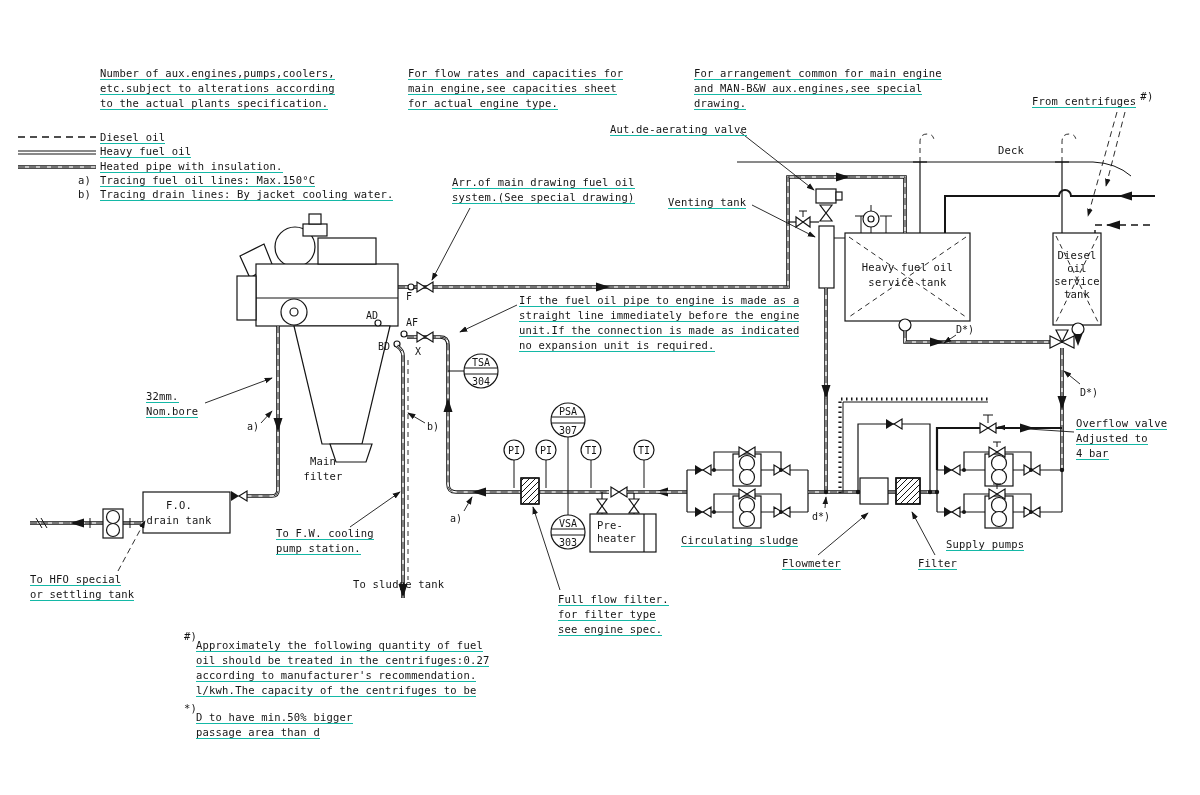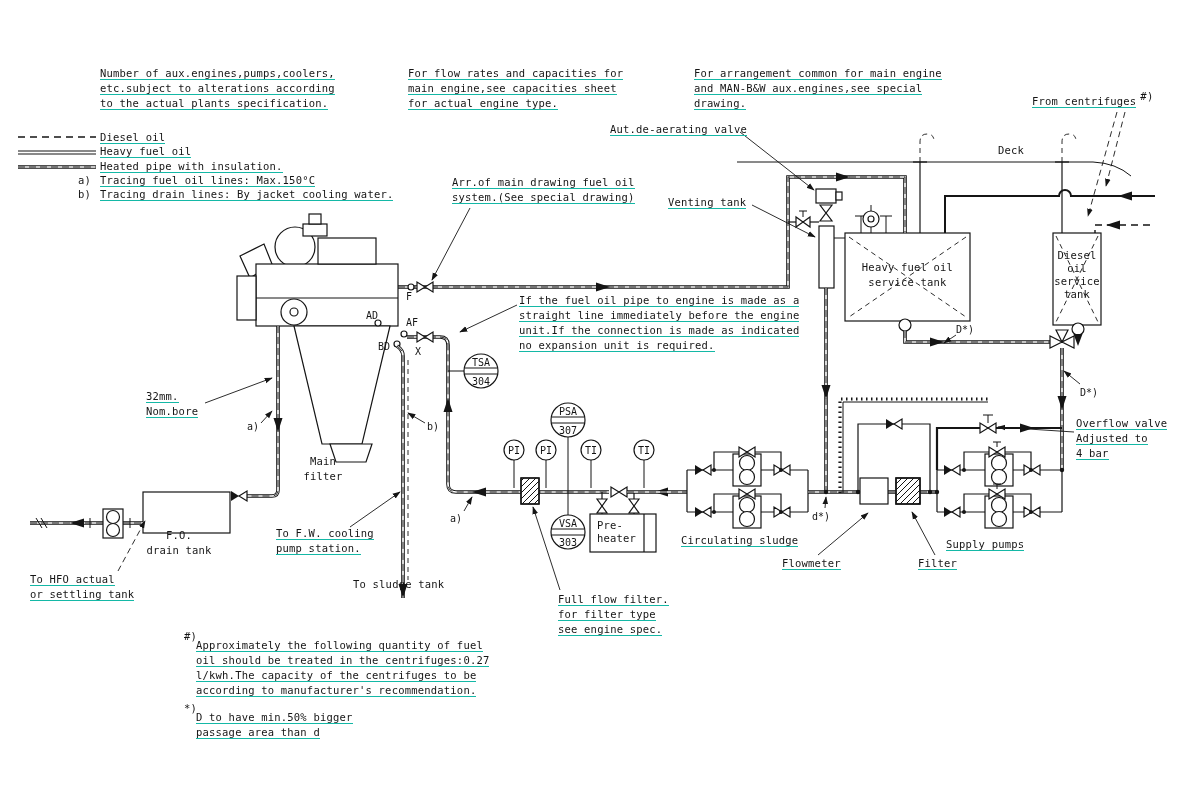--- a/index.html
+++ b/index.html
@@ -465,36 +465,36 @@
   <span class="ln">Diesel</span>
   <span class="ln">oil</span>
   <span class="ln">service</span>
   <span class="ln">tank</span>
 </div>
 
 <div class="note ctr" style="left:288px;top:454px;width:70px">
   <span class="ln">Main</span>
   <span class="ln">filter</span>
 </div>
-<div class="note ctr" style="left:145px;top:528px;width:68px">
+<div class="note ctr" style="left:145px;top:498px;width:68px">
   <span class="ln">F.O.</span>
   <span class="ln">drain tank</span>
 </div>
 <div class="note" style="left:597px;top:519px;line-height:13px">
   <span class="ln">Pre-</span>
   <span class="ln">heater</span>
 </div>
 
 <div class="note ul" style="left:276px;top:526px">
   <span class="ln"><span>To F.W. cooling</span></span>
   <span class="ln"><span>pump station.</span></span>
 </div>
 <div class="note" style="left:353px;top:577px"><span>To sludge tank</span></div>
 <div class="note ul" style="left:30px;top:572px">
-  <span class="ln"><span>To HFO actual</span></span>
+  <span class="ln"><span>To HFO special</span></span>
   <span class="ln"><span>or settling tank</span></span>
 </div>
 
 <div class="note ul" style="left:558px;top:592px">
   <span class="ln"><span>Full flow filter.</span></span>
   <span class="ln"><span>for filter type</span></span>
   <span class="ln"><span>see engine spec.</span></span>
 </div>
 
 <div class="note" style="left:681px;top:533px"><span class="ul1">Circulating sludge</span></div>
@@ -505,22 +505,22 @@
 <div class="note ul" style="left:1076px;top:416px">
   <span class="ln"><span>Overflow valve</span></span>
   <span class="ln"><span>Adjusted to</span></span>
   <span class="ln"><span>4 bar</span></span>
 </div>
 
 <div class="note" style="left:180px;top:634px"><span class="ref">#)</span></div>
 <div class="note ul" style="left:196px;top:638px">
   <span class="ln"><span>Approximately the following quantity of fuel</span></span>
   <span class="ln"><span>oil should be treated in the centrifuges:0.27</span></span>
+  <span class="ln"><span>according to manufacturer's recommendation.</span></span>
   <span class="ln"><span>l/kwh.The capacity of the centrifuges to be</span></span>
-  <span class="ln"><span>according to manufacturer's recommendation.</span></span>
 </div>
 <div class="note" style="left:180px;top:706px"><span class="ref">*)</span></div>
 <div class="note ul" style="left:196px;top:710px">
   <span class="ln"><span>D to have min.50% bigger</span></span>
   <span class="ln"><span>passage area than d</span></span>
 </div>
 
 
 </div>
 

